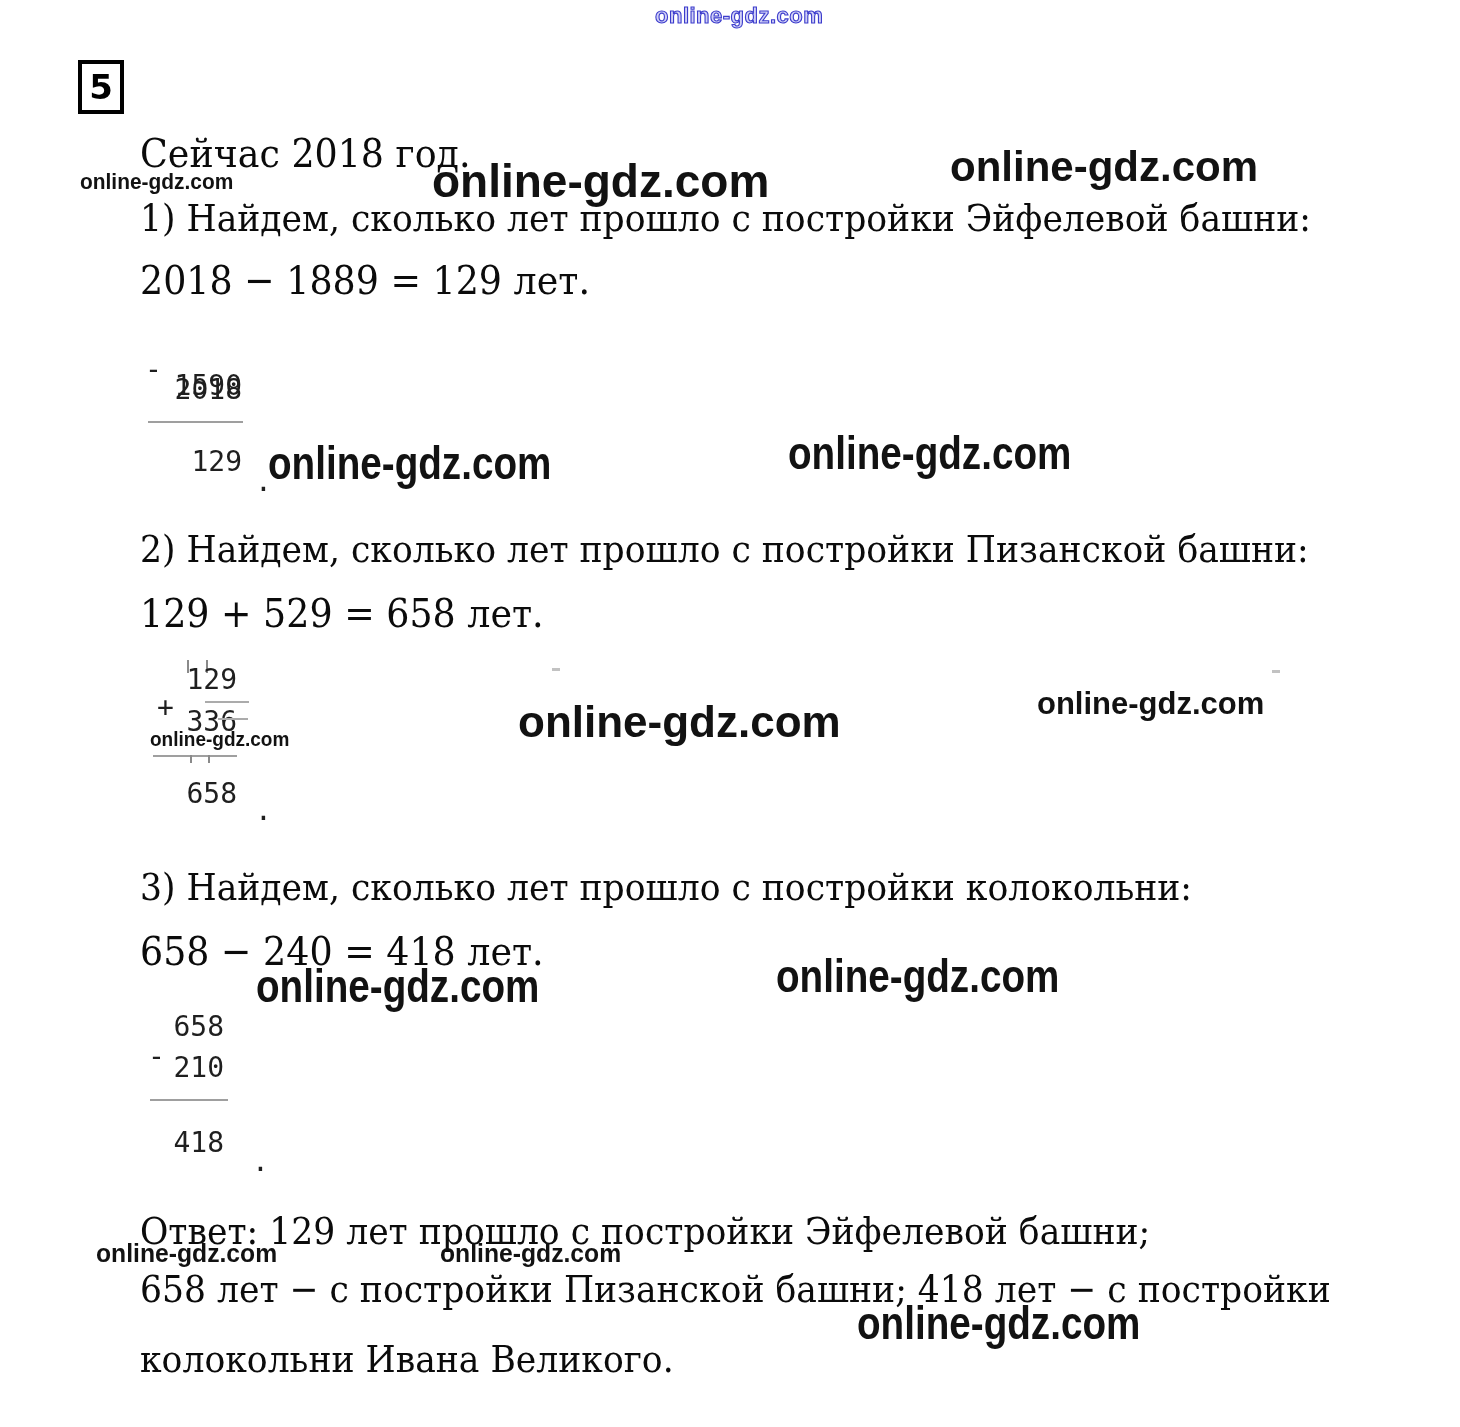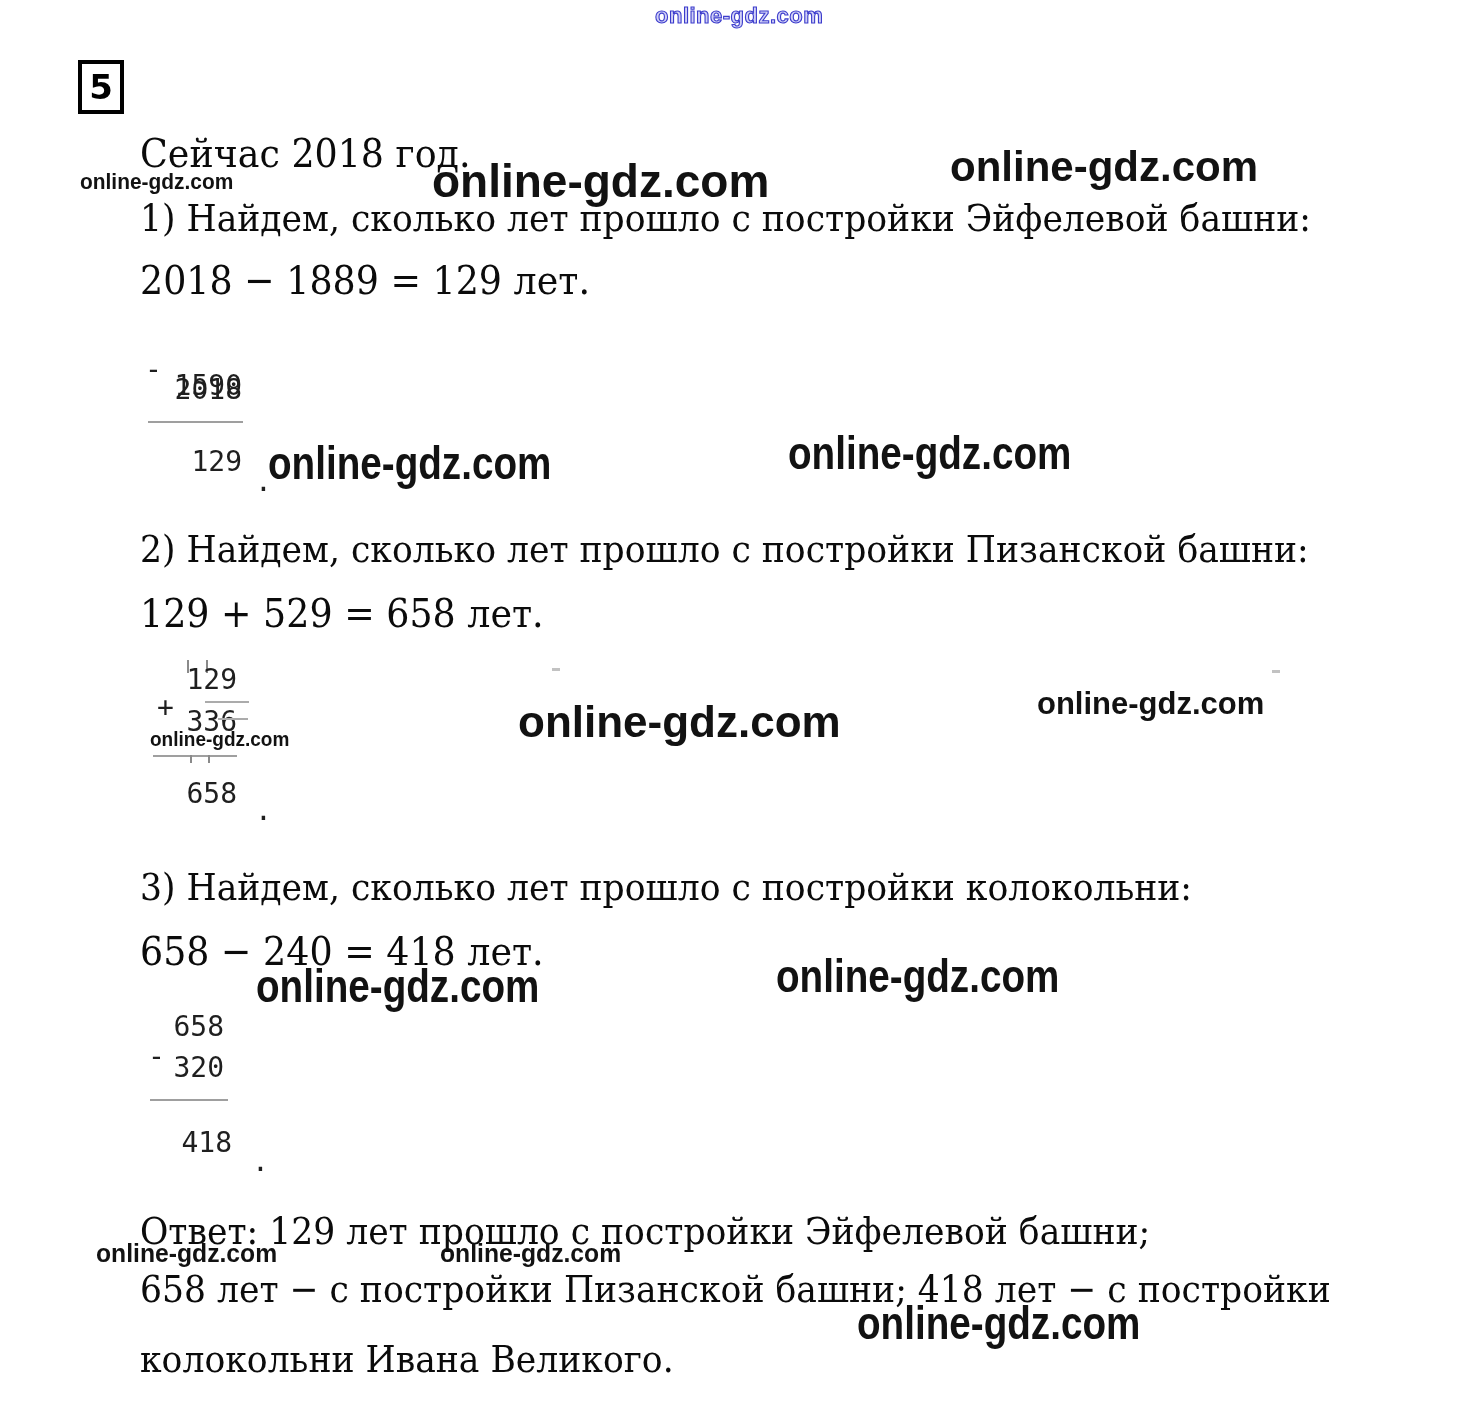--- a/index.html
+++ b/index.html
@@ -85,23 +85,23 @@
 
   <div class="abs serif squeeze" style="left:140px;top:866px;font-size:38px;">3) Найдем, сколько лет прошло с постройки колокольни:</div>
   <div class="abs serif squeeze" style="left:140px;top:928px;font-size:40px;">658 − 240 = 418 лет.</div>
 
   <div class="abs wm cond" style="left:256px;top:963px;font-size:46px;">online-gdz.com</div>
   <div class="abs wm cond" style="left:776px;top:953px;font-size:46px;">online-gdz.com</div>
 
   <div class="colwrap" style="left:148px;top:1013px;width:130px;height:180px;">
     <span class="mono" style="left:0px;top:30px;">-</span>
     <span class="mono numcol3" style="left:22px;top:0px;">658</span>
-    <span class="mono numcol3" style="left:22px;top:41px;">320</span>
+    <span class="mono numcol3" style="left:22px;top:41px;">210</span>
     <span class="hline" style="left:2px;top:86px;width:78px;"></span>
-    <span class="mono numcol3" style="left:30px;top:116px;">418</span>
+    <span class="mono numcol3" style="left:22px;top:116px;">418</span>
     <span class="mono" style="left:104px;top:135px;">.</span>
   </div>
 
   <div class="abs serif squeeze" style="left:140px;top:1210px;font-size:38px;">Ответ: 129 лет прошло с постройки Эйфелевой башни;</div>
   <div class="abs wm smallb" style="left:96px;top:1240px;font-size:26px;">online-gdz.com</div>
   <div class="abs wm smallb" style="left:440px;top:1240px;font-size:26px;">online-gdz.com</div>
   <div class="abs serif squeeze" style="left:140px;top:1268px;font-size:38px;">658 лет − с постройки Пизанской башни; 418 лет − с постройки</div>
   <div class="abs wm cond" style="left:857px;top:1300px;font-size:46px;">online-gdz.com</div>
   <div class="abs serif squeeze" style="left:140px;top:1338px;font-size:38px;">колокольни Ивана Великого.</div>
 

